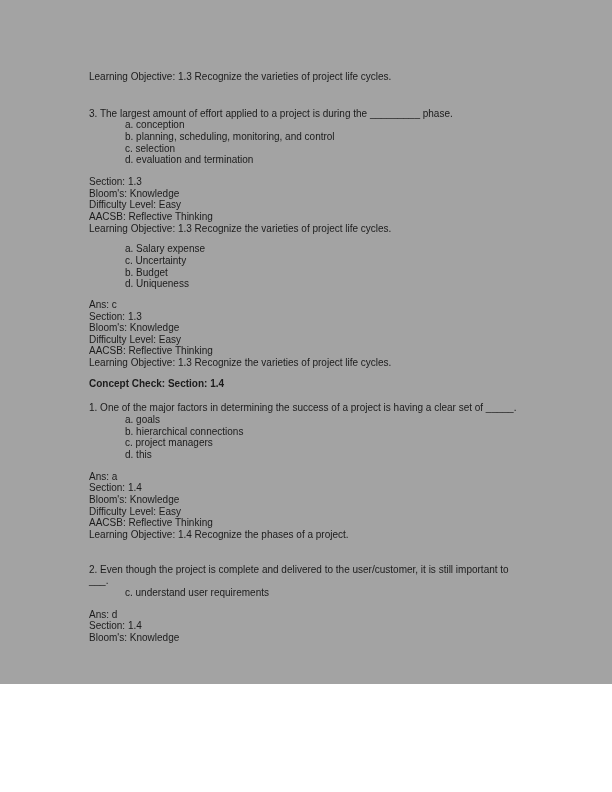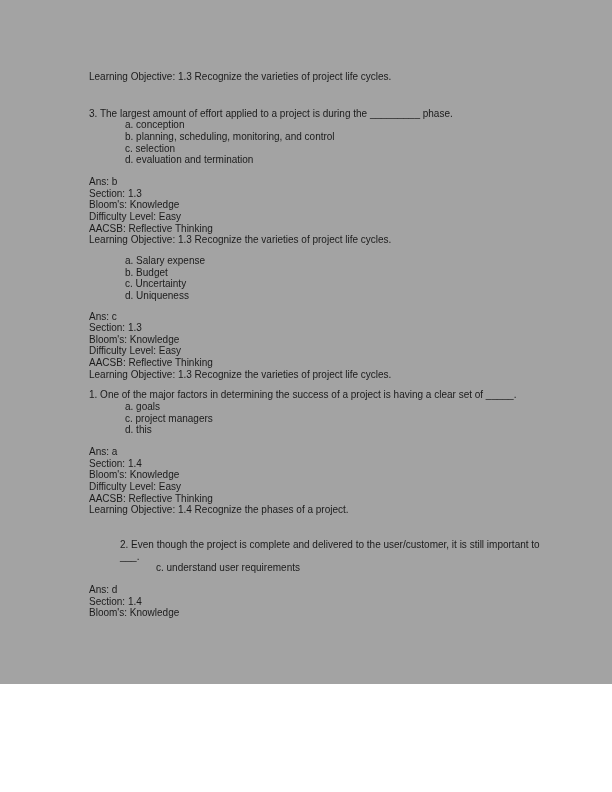--- a/index.html
+++ b/index.html
@@ -26,21 +26,21 @@
   }
   .line {
     margin: 0;
     white-space: nowrap;
   }
   .options { margin-left: 36px; }
   .mb-25 { margin-bottom: 25px; }
   .mb-13 { margin-bottom: 13px; }
   .mb-10 { margin-bottom: 10px; }
   .mb-9  { margin-bottom: 9px; }
-  .mt-23 { margin-top: 23px; margin-left: 31px; }
+  .mt-23 { margin-top: 23px; }
   .heading {
     font-weight: bold;
   }
   .brand-badge {
     position: absolute;
     top: 747px;
     right: 37px;
     height: 26px;
     background: #171722;
     border-radius: 5px;
@@ -75,51 +75,52 @@
       <p class="line">3. The largest amount of effort applied to a project is during the _________ phase.</p>
       <div class="options">
         <p class="line">a. conception</p>
         <p class="line">b. planning, scheduling, monitoring, and control</p>
         <p class="line">c. selection</p>
         <p class="line">d. evaluation and termination</p>
       </div>
     </div>
 
     <div class="mb-9">
-      <p class="line">Ans: b</p>
       <p class="line">Section: 1.3</p>
       <p class="line">Bloom's: Knowledge</p>
       <p class="line">Difficulty Level: Easy</p>
       <p class="line">AACSB: Reflective Thinking</p>
       <p class="line">Learning Objective: 1.3 Recognize the varieties of project life cycles.</p>
     </div>
 
     <div class="mb-9">
       <div class="options">
         <p class="line">a. Salary expense</p>
+        <p class="line">c. Uncertainty</p>
         <p class="line">b. Budget</p>
-        <p class="line">c. Uncertainty</p>
         <p class="line">d. Uniqueness</p>
       </div>
     </div>
 
     <div class="mb-9">
       <p class="line">Ans: c</p>
       <p class="line">Section: 1.3</p>
       <p class="line">Bloom's: Knowledge</p>
       <p class="line">Difficulty Level: Easy</p>
       <p class="line">AACSB: Reflective Thinking</p>
       <p class="line">Learning Objective: 1.3 Recognize the varieties of project life cycles.</p>
     </div>
 
+    <p class="line heading mb-13">Concept Check: Section: 1.4</p>
 
     <div class="mb-10">
       <p class="line">1. One of the major factors in determining the success of a project is having a clear set of _____.</p>
       <div class="options">
         <p class="line">a. goals</p>
+        <p class="line">b. hierarchical connections</p>
         <p class="line">c. project managers</p>
         <p class="line">d. this</p>
       </div>
     </div>
 
     <div class="mb-9">
       <p class="line">Ans: a</p>
       <p class="line">Section: 1.4</p>
       <p class="line">Bloom's: Knowledge</p>
       <p class="line">Difficulty Level: Easy</p>

